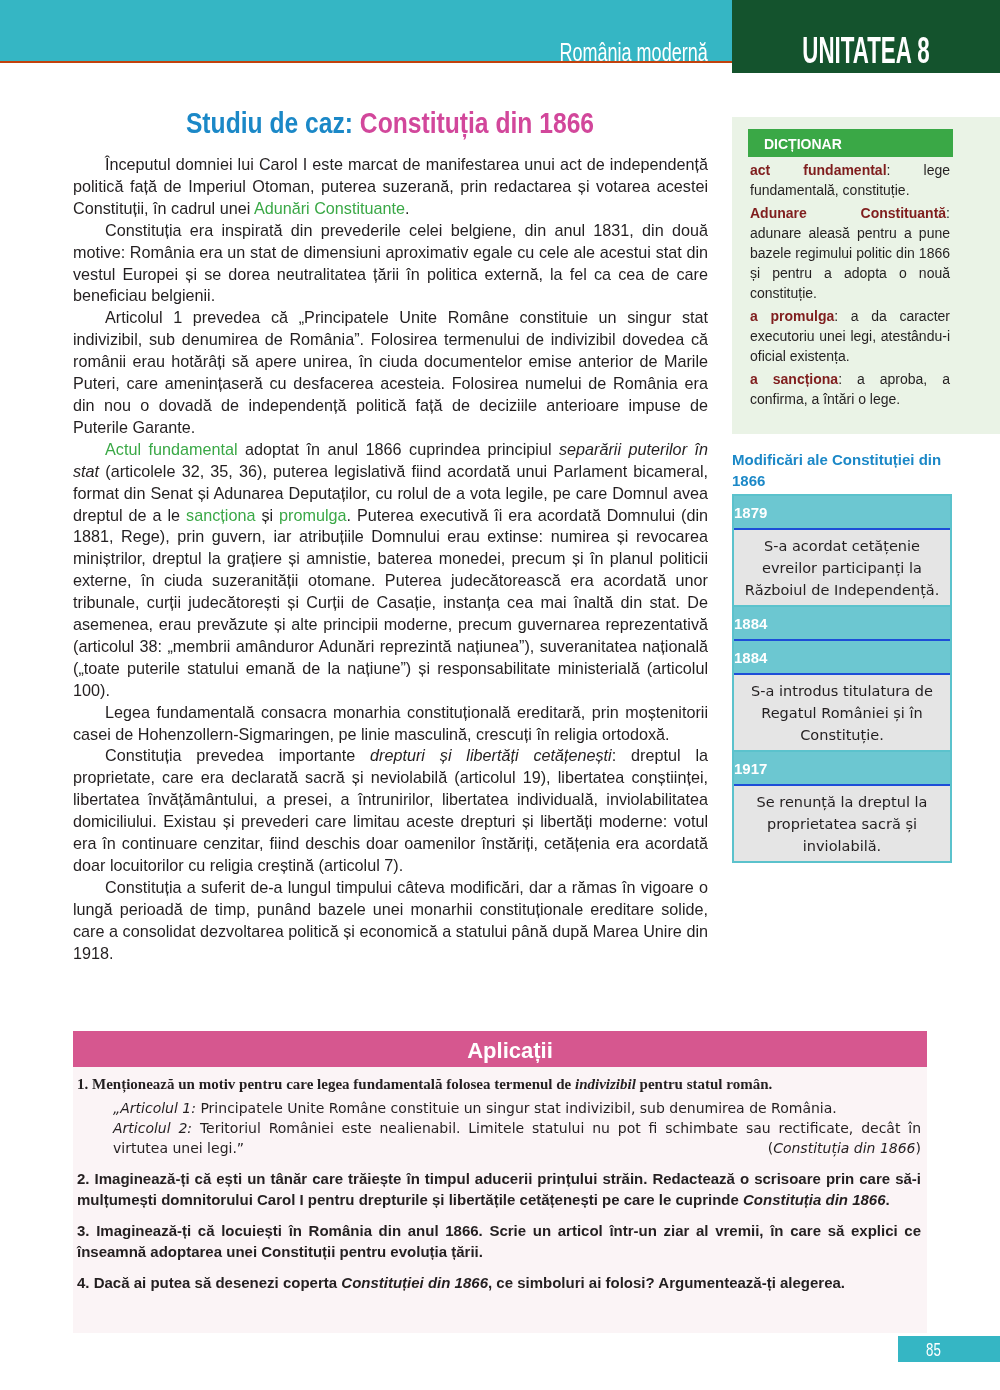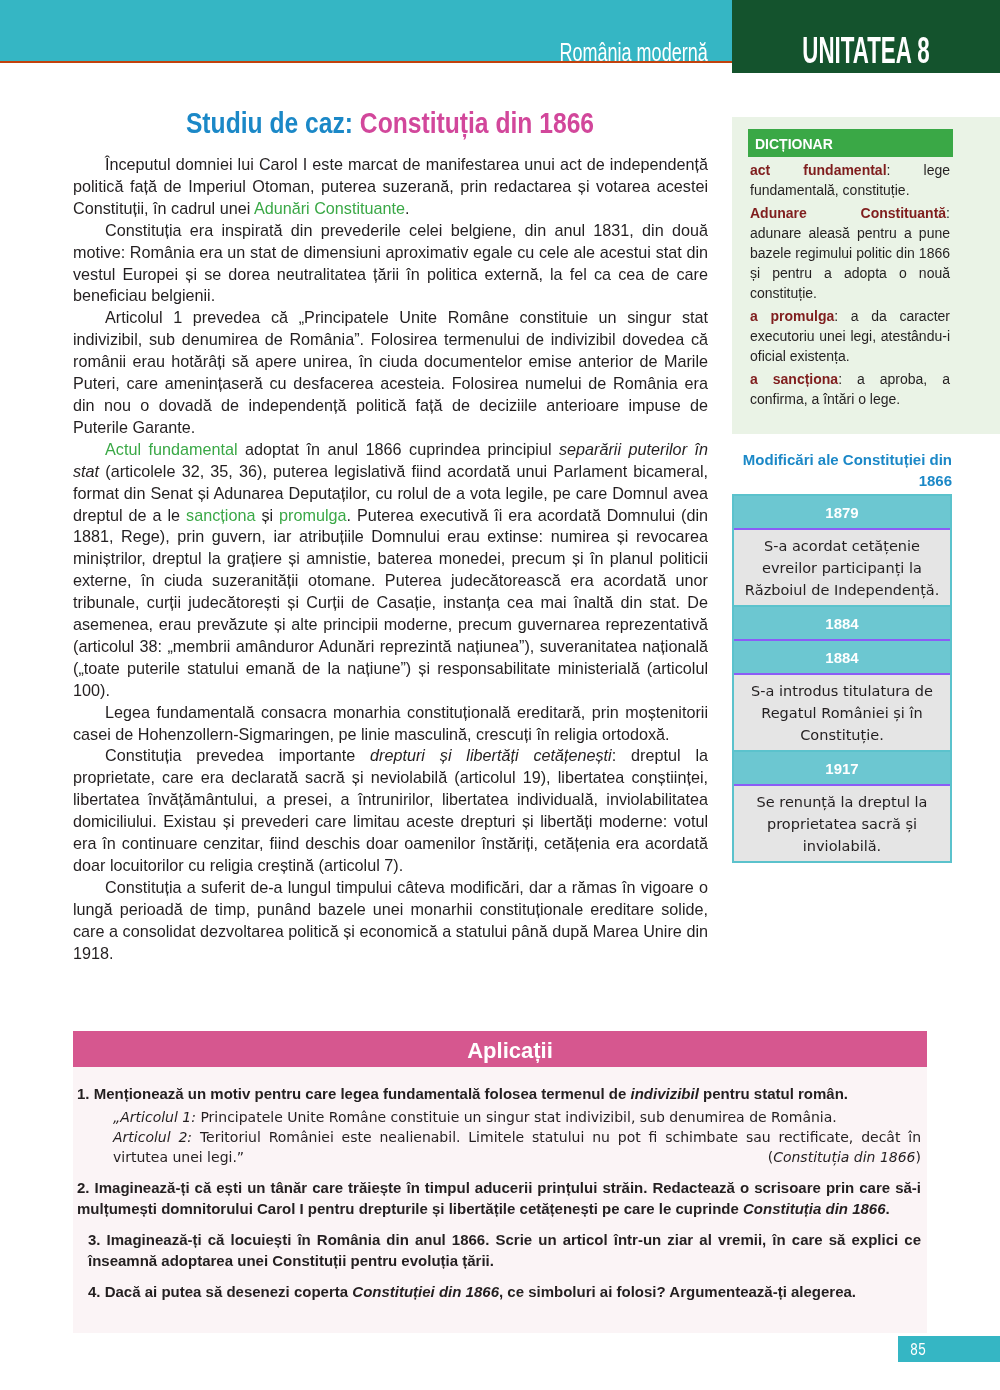--- a/index.html
+++ b/index.html
@@ -8,38 +8,38 @@
   .header .section { position: absolute; right: 292px; top: 38px; font-family: "Liberation Sans Narrow", "Liberation Sans", sans-serif; font-size: 25px; color: #ffffff; transform: scaleX(0.72); transform-origin: right center; letter-spacing: 0; }
   .header .unit { position: absolute; left: 732px; top: 0; width: 268px; height: 73px; background: #14532d; }
   .header .unit span { position: absolute; left: 0; width: 268px; text-align: center; top: 30px; font-family: "Liberation Sans", sans-serif; font-weight: bold; font-size: 36px; color: #ffffff; transform: scaleX(0.62); transform-origin: center; }
   .title { position: absolute; left: 80px; width: 620px; top: 107px; text-align: center; font-family: "Liberation Sans", sans-serif; font-weight: bold; font-size: 29px; transform: scaleX(0.85); transform-origin: center; }
   .title .a { color: #1b88c7; }
   .title .b { color: #d2479b; }
   .main { position: absolute; left: 73px; top: 154px; width: 635px; font-family: "Liberation Sans", sans-serif; font-size: 16.2px; line-height: 21.9px; text-align: justify; color: #231f20; }
   .main p { text-indent: 32px; }
   .g { color: #3aa846; }
   .dict { position: absolute; left: 732px; top: 117px; width: 268px; height: 317px; background: #eaf3e6; padding: 12px 16px 0 18px; }
-  .dict .dh { background: #3aa846; color: #fff; font-family: "Liberation Sans", sans-serif; font-weight: bold; font-size: 14px; height: 28px; line-height: 30px; padding-left: 7px; width: 205px; margin-left: -2px; }
+  .dict .dh { background: #3aa846; color: #fff; font-family: "Liberation Sans", sans-serif; font-weight: bold; font-size: 14px; height: 28px; line-height: 30px; padding-left: 16px; width: 205px; margin-left: -2px; }
   .dict .entry { font-family: "Liberation Sans", sans-serif; font-size: 14px; line-height: 20px; width: 200px; text-align: justify; margin-top: 3px; color: #231f20; transform-origin: left top; }
   .dict .entry b { color: #7f1d1d; font-weight: bold; }
-  .mod-title { position: absolute; left: 732px; top: 449px; width: 220px; text-align: right; color: #1b88c7; font-family: "Liberation Sans", sans-serif; font-weight: bold; font-size: 15px; line-height: 21px; }
+  .mod-title { position: absolute; left: 732px; top: 449px; width: 220px; text-align: left; color: #1b88c7; font-family: "Liberation Sans", sans-serif; font-weight: bold; font-size: 15px; line-height: 21px; }
   .mod { position: absolute; left: 732px; top: 494px; width: 220px; border: 2px solid #5bc2cc; }
-  .mod .yr { background: #6cc7d1; color: #fff; text-align: center; font-family: "Liberation Sans", sans-serif; font-weight: bold; font-size: 15px; height: 34px; line-height: 34px; border-bottom: 2px solid #8b5cf6; }
+  .mod .yr { background: #6cc7d1; color: #fff; font-family: "Liberation Sans", sans-serif; font-weight: bold; font-size: 15px; height: 34px; line-height: 34px; border-bottom: 2px solid #1d4ed8; }
   .mod .tx { background: #e5e5e5; text-align: center; font-family: "DejaVu Sans", sans-serif; font-size: 14.5px; line-height: 22px; padding: 5px 4px 4px; border-bottom: 2px solid #5bc2cc; color: #231f20; }
   .mod .tx:last-child { border-bottom: none; }
   .app { position: absolute; left: 73px; top: 1031px; width: 854px; height: 302px; background: #fbf4f6; }
   .app .ah { height: 36px; background: #d6578f; color: #fff; font-family: "Liberation Sans", sans-serif; font-weight: bold; font-size: 22px; line-height: 40px; padding-left: 20px; text-align: center; }
   .app .q { font-family: "Liberation Sans", sans-serif; font-weight: bold; font-size: 15px; line-height: 21px; padding: 0 6px 0 4px; text-align: justify; color: #231f20; }
-  .app .q1 { margin-top: 16px; }
+  .app .q1 { margin-top: 7px; font-family: Liberation Serif, serif; }
   .app .quote { font-family: "DejaVu Sans", sans-serif; font-size: 14px; line-height: 20px; padding: 3px 6px 0 4px; text-align: justify; color: #231f20; }
   .app .quote .ind { padding-left: 36px; display: block; }
   .app .quote .src { text-align: right; display: block; margin-top: -20px; }
   .app .q2 { margin-top: 10px; }
-  .app .q3, .app .q4 { margin-top: 10px; margin-left: 11px; }
-  .pagenum { position: absolute; left: 898px; top: 1336px; width: 102px; height: 26px; background: #35b6c4; color: #fff; font-family: Liberation Mono, monospace; font-size: 19px; line-height: 28px; padding-left: 12px; }
+  .app .q3, .app .q4 { margin-top: 10px; }
+  .pagenum { position: absolute; left: 898px; top: 1336px; width: 102px; height: 26px; background: #35b6c4; color: #fff; font-family: Liberation Sans, sans-serif; font-size: 19px; line-height: 28px; padding-left: 28px; }
   .pagenum span { display: inline-block; transform: scaleX(0.7); transform-origin: left center; }
 </style>
 </head>
 <body>
 
 <div class="header">
   <div class="section">România modernă</div>
   <div class="unit">
     <span>UNITATEA 8</span>
   </div>

